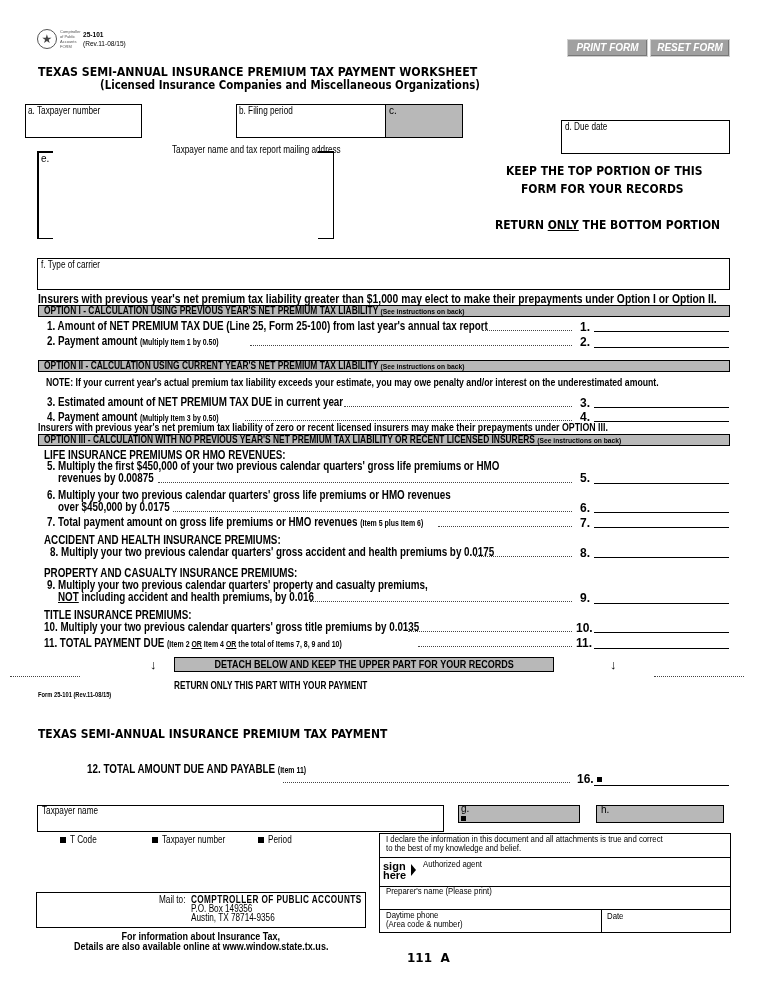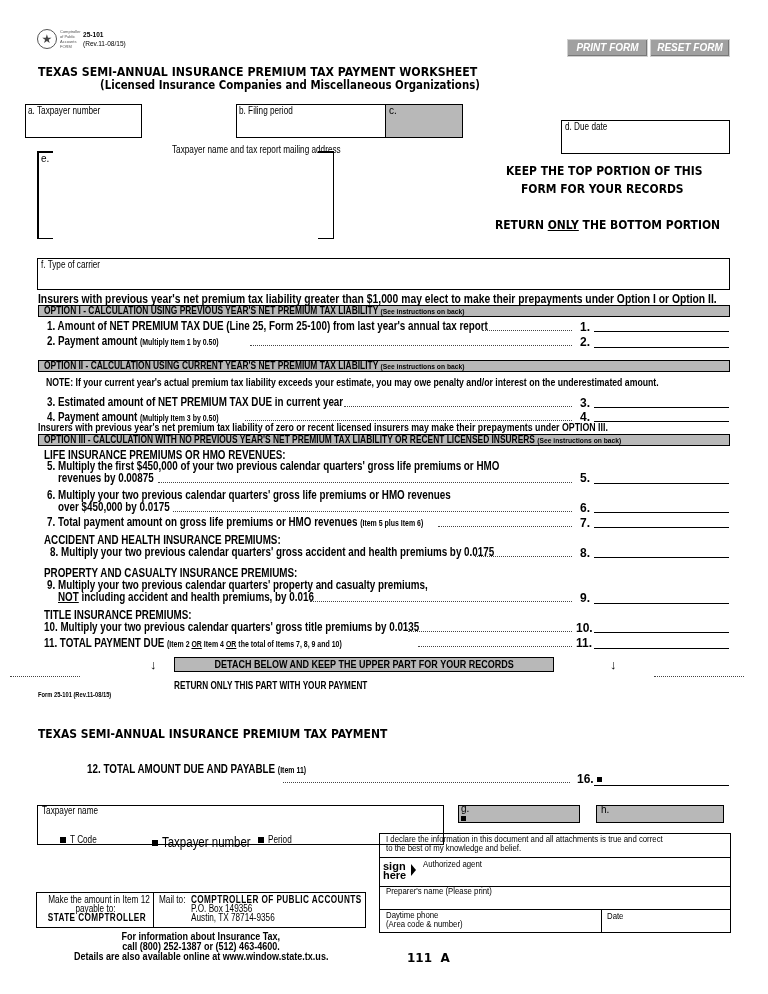--- a/index.html
+++ b/index.html
@@ -152,32 +152,32 @@
 <div class="abs b" style="left:174px;top:680px;font-size:10px;text-decoration:underline;"><span class="cond">RETURN ONLY THIS PART WITH YOUR PAYMENT</span></div>
 <div class="abs b" style="left:38px;top:691px;font-size:7px;"><span class="cond">Form 25-101 (Rev.11-08/15)</span></div>
 
 <div class="abs b" style="left:38px;top:726px;font-size:12.5px;font-family:'DejaVu Sans',sans-serif;"><span class="cond" style="transform:scaleX(0.86)">TEXAS SEMI-ANNUAL INSURANCE PREMIUM TAX PAYMENT</span></div>
 
 <div class="line-item b" style="left:46px;top:763px;margin-left:41px;"><span class="cond"><span>12. TOTAL AMOUNT DUE AND PAYABLE</span> <small>(Item 11)</small></span></div>
 <div class="dots" style="left:283px;top:782px;width:287px;"></div>
 <div class="num" style="left:577px;top:772px;"><span>16.</span> <span class="square" style="width:5px;height:5px;"></span></div>
 <div class="ans" style="left:594px;top:785px;width:135px;"></div>
 
-<div class="box" style="left:37px;top:805px;width:407px;height:40px;">
+<div class="box" style="left:37px;top:805px;width:407px;height:27px;">
   <span class="lbl" style="left:4px;top:-1px;"><span class="cond">Taxpayer name</span></span>
 </div>
 <div class="box gray" style="left:458px;top:805px;width:122px;height:18px;">
   <span class="lbl" style="left:2px;top:-2px;line-height:9px;"><span>g.</span><br><span class="square" style="width:5px;height:5px;"></span></span>
 </div>
 <div class="box gray" style="left:596px;top:805px;width:128px;height:18px;">
   <span class="lbl" style="left:4px;top:-2px;">h.</span>
 </div>
 
 <div class="abs" style="left:60px;top:834px;font-size:10px;"><span class="square"></span><span class="cond">T Code</span></div>
-<div class="abs" style="left:152px;top:834px;font-size:14px;"><span class="square"></span><span class="cond">Taxpayer number</span></div>
+<div class="abs" style="left:152px;top:834px;font-size:10px;"><span class="square"></span><span class="cond">Taxpayer number</span></div>
 <div class="abs" style="left:258px;top:834px;font-size:10px;"><span class="square"></span><span class="cond">Period</span></div>
 
 <div class="box" style="left:379px;top:833px;width:352px;height:100px;">
   <div class="abs" style="left:6px;top:0;font-size:9.5px;line-height:9px;white-space:nowrap;"><span class="cond"><span>I declare the information in this document and all attachments is true and correct</span><br><span>to the best of my knowledge and belief.</span></span></div>
   <div class="abs" style="left:0;top:23px;width:100%;height:1px;background:#000;"></div>
   <div class="abs" style="left:0;top:24px;width:100%;height:28px;">
     <div class="abs b" style="left:3px;top:4px;font-size:11px;line-height:9px;font-family:'Liberation Sans',sans-serif;"><span>sign</span><br><span>here</span></div>
     <div class="abs" style="left:31px;top:6px;width:0;height:0;border-top:6px solid transparent;border-bottom:6px solid transparent;border-left:5px solid #000;"></div>
     <div class="abs" style="left:43px;top:0;font-size:9.5px;"><span class="cond">Authorized agent</span></div>
   </div>
@@ -188,32 +188,26 @@
   <div class="abs" style="left:0;top:75px;width:100%;height:1px;background:#000;"></div>
   <div class="abs" style="left:0;top:76px;width:222px;height:22px;border-right:1px solid #000;">
     <div class="abs" style="left:6px;top:0;font-size:9.5px;line-height:9px;"><span class="cond"><span>Daytime phone</span><br><span>(Area code &amp; number)</span></span></div>
   </div>
   <div class="abs" style="left:223px;top:76px;width:127px;height:22px;">
     <div class="abs" style="left:4px;top:0;font-size:9.5px;"><span class="cond">Date</span></div>
   </div>
 </div>
 
 <div class="box" style="left:36px;top:892px;width:330px;height:36px;">
-  <div class="abs" style="left:0;top:0;width:117px;height:100%;border-right:1px solid #000;text-align:center;font-size:10px;line-height:9px;padding-top:2px;">
-    <span class="cond" style="transform-origin:center;"><span>Make the amount in Item 12</span></span><br>
-    <span class="cond" style="transform-origin:center;"><span>payable to:</span></span><br>
-    <span class="cond b" style="transform-origin:center;letter-spacing:0.5px;"><span>STATE COMPTROLLER</span></span>
-  </div>
   <div class="abs" style="left:122px;top:2px;font-size:10px;line-height:9px;"><span class="cond">Mail to:</span></div>
   <div class="abs" style="left:154px;top:2px;font-size:10px;line-height:9px;">
     <span class="cond b" style="letter-spacing:0.5px;">COMPTROLLER OF PUBLIC ACCOUNTS</span><br>
     <span class="cond">P.O. Box 149356</span><br>
     <span class="cond">Austin, TX 78714-9356</span>
   </div>
 </div>
 
 <div class="abs b" style="left:36px;top:931px;width:330px;text-align:center;font-size:11px;line-height:10px;">
   <div><span class="cond" style="transform-origin:center;">For information about Insurance Tax,</span></div>
-  <div><span class="cond" style="transform-origin:center;">call (800) 252-1387 or (512) 463-4600.</span></div>
   <div><span class="cond" style="transform-origin:center;">Details are also available online at www.window.state.tx.us.</span></div>
 </div>
 
 <div class="abs b" style="left:407px;top:951px;font-size:12px;font-family:'DejaVu Sans',sans-serif;white-space:pre;">111  A</div>
 
 </body></html>

